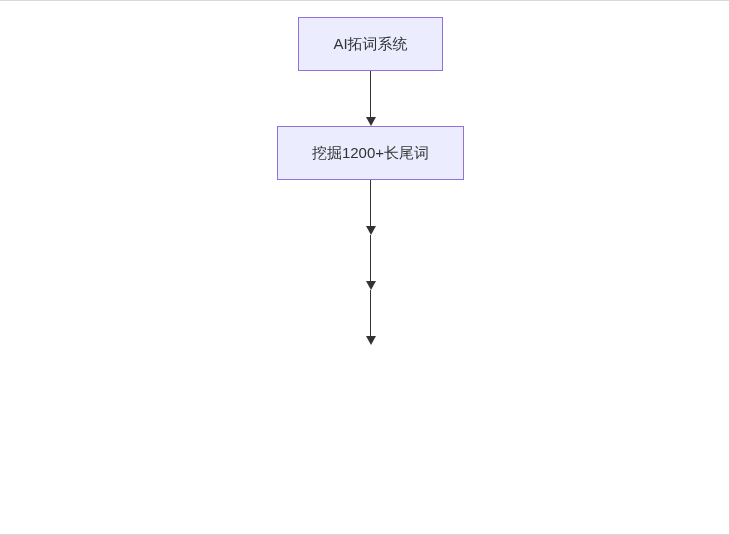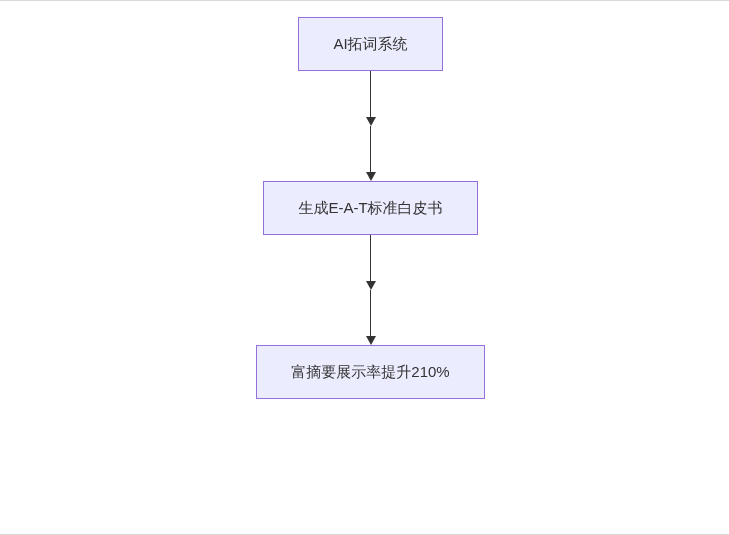--- a/index.html
+++ b/index.html
@@ -68,35 +68,34 @@
 <div class="canvas">
   <div class="flow">
 
     <div class="node">AI拓词系统</div>
 
     <div class="arrow">
       <div class="line"></div>
       <div class="head"></div>
     </div>
 
-
-    <div class="arrow">
-      <div class="line"></div>
-      <div class="head"></div>
-    </div>
-
-    <div class="node">生成E-A-T标准白皮书</div>
+    <div class="node">挖掘1200+长尾词</div>
 
     <div class="arrow">
       <div class="line"></div>
       <div class="head"></div>
     </div>
 
 
     <div class="arrow">
       <div class="line"></div>
       <div class="head"></div>
     </div>
 
-    <div class="node">富摘要展示率提升210%</div>
+
+    <div class="arrow">
+      <div class="line"></div>
+      <div class="head"></div>
+    </div>
+
 
   </div>
 </div>
 
 </body></html>

